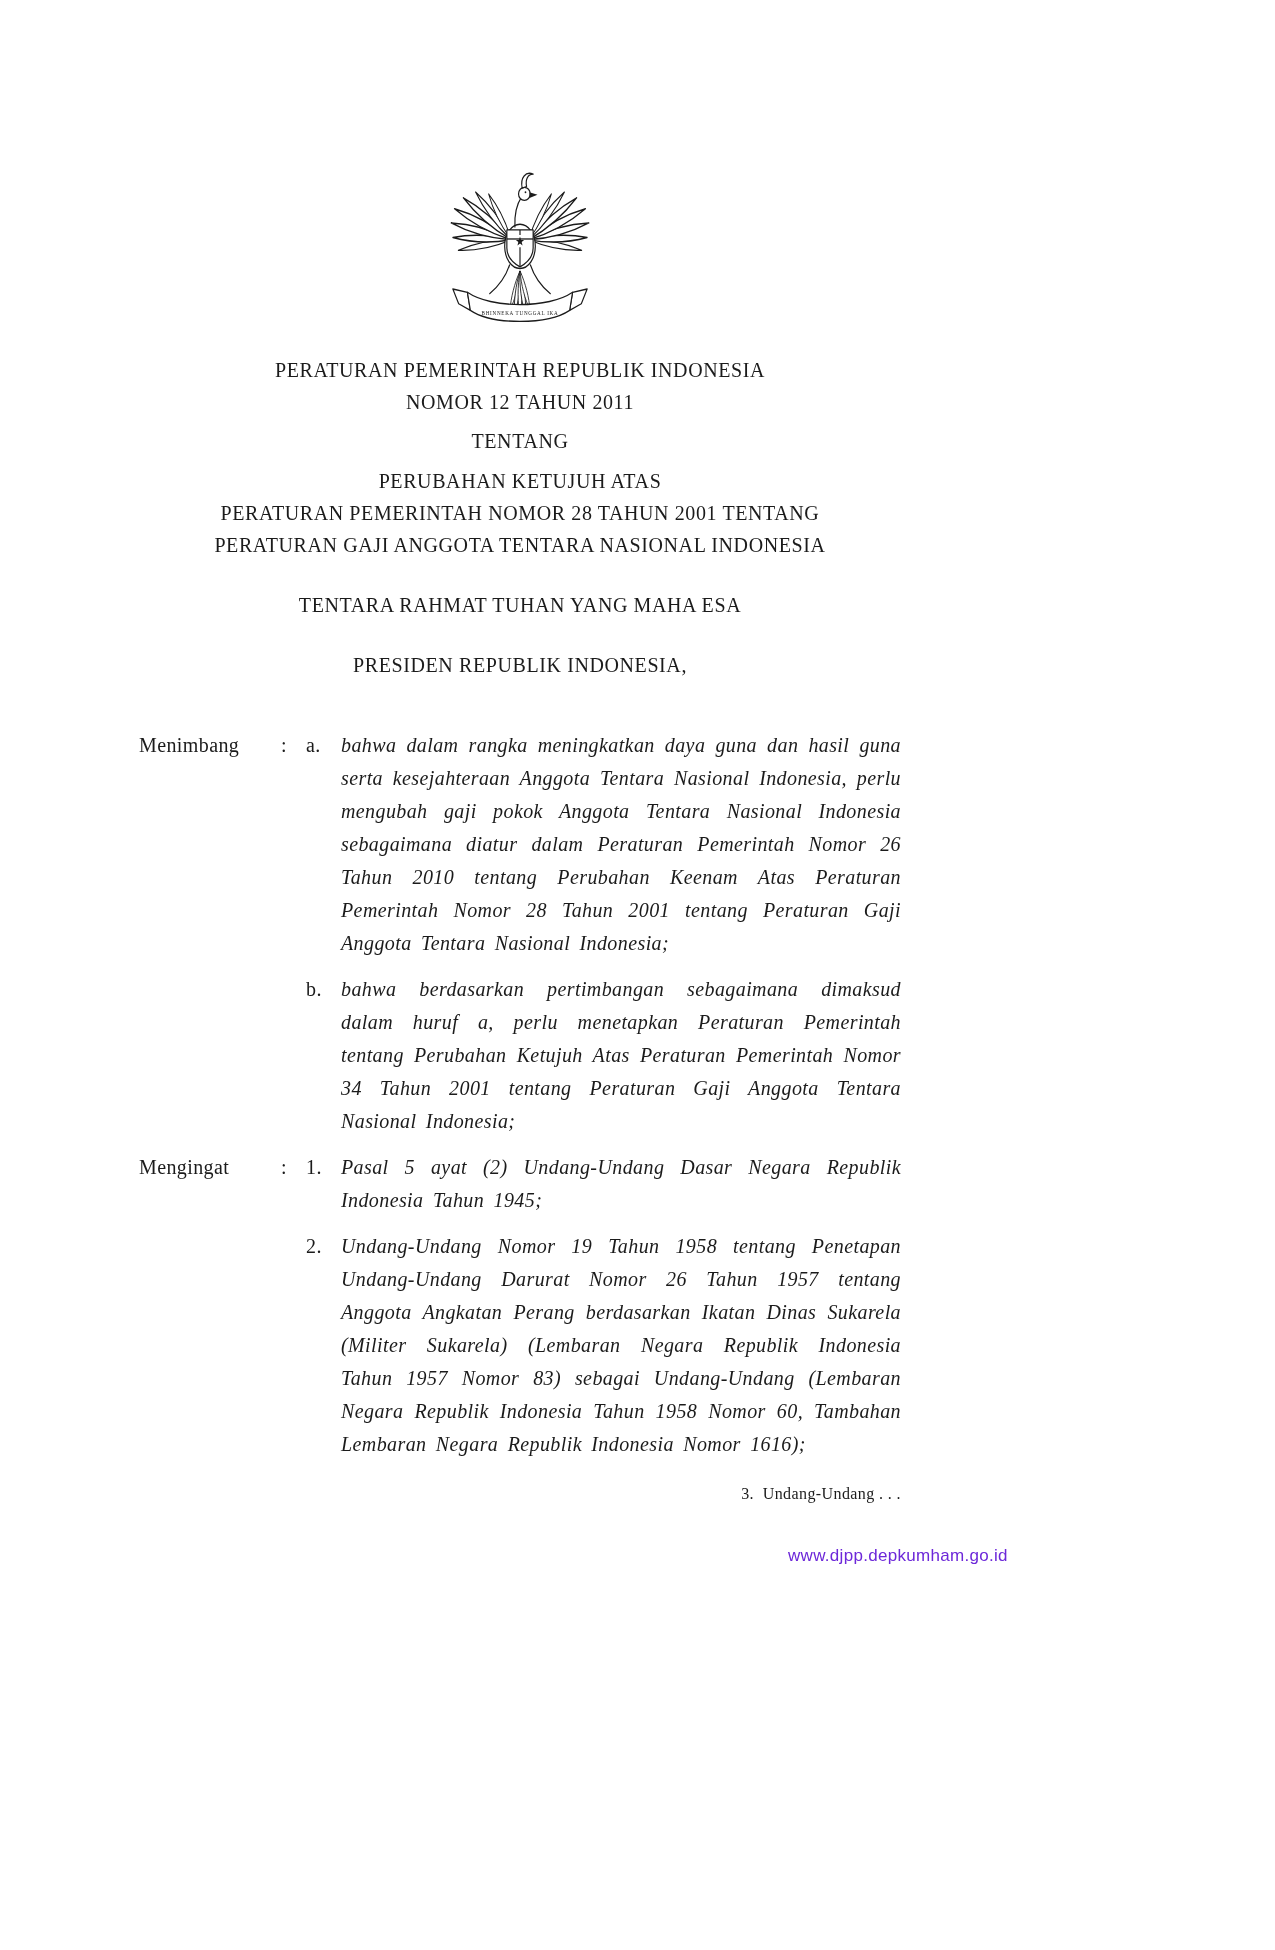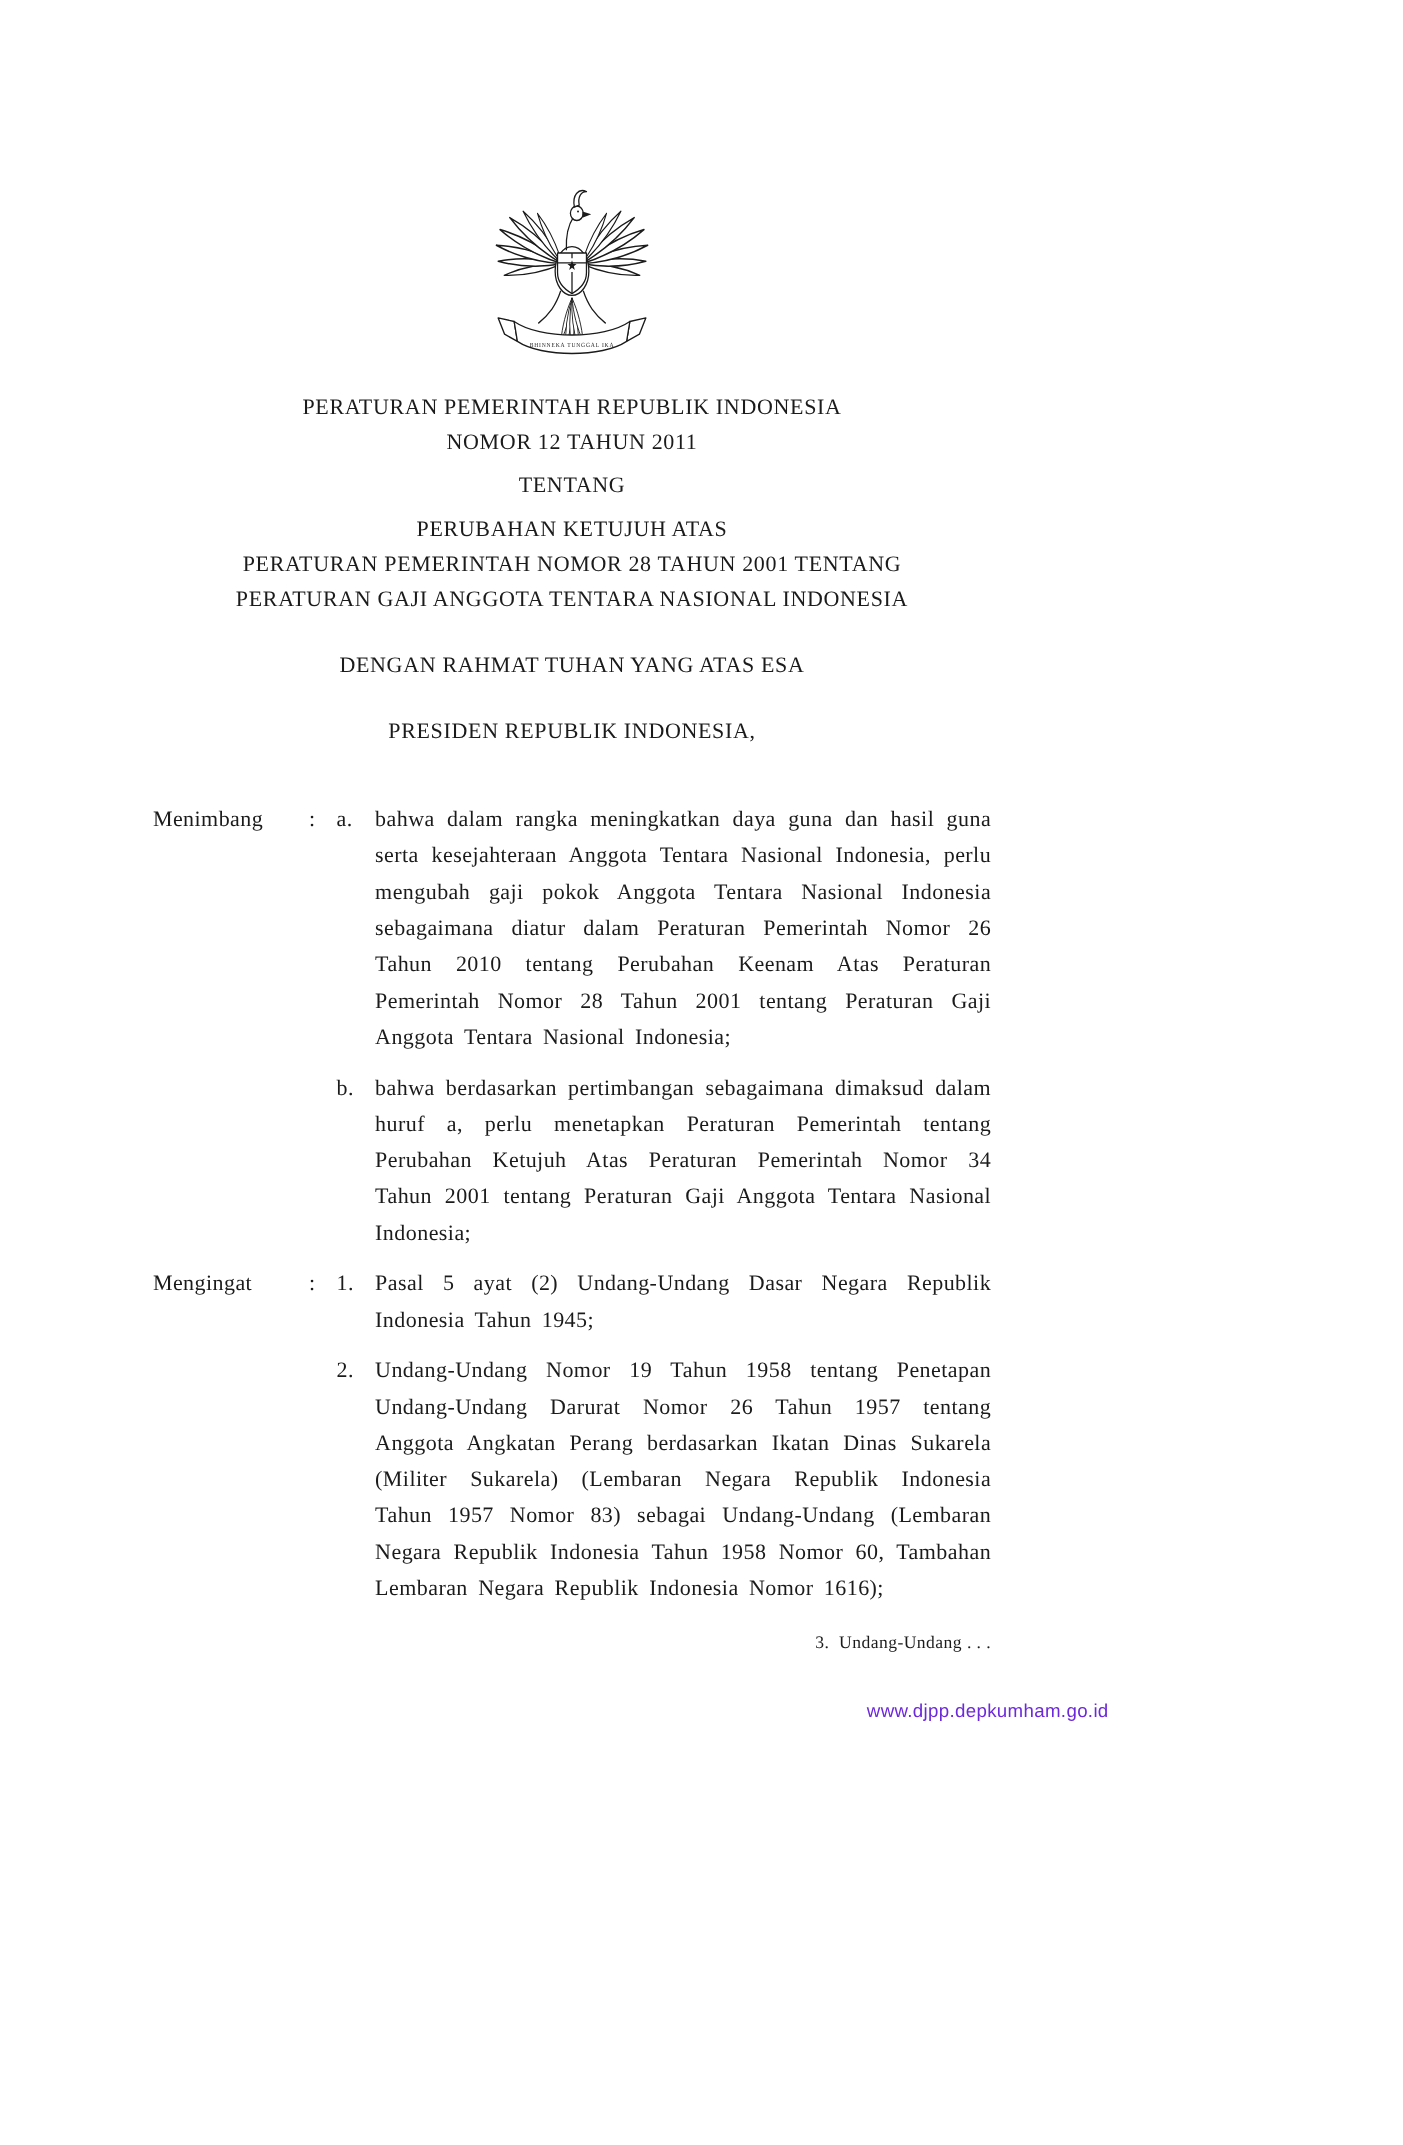--- a/index.html
+++ b/index.html
@@ -45,21 +45,21 @@
     letter-spacing: 0.4px;
   }
   .clause { display: flex; align-items: flex-start; margin-top: 48px; }
   .clause + .clause { margin-top: 13px; }
   .clause-label { width: 142px; flex: none; }
   .clause-colon { width: 25px; flex: none; }
   .clause-items { flex: 1; min-width: 0; }
   .clause-item  { display: flex; }
   .clause-item + .clause-item { margin-top: 13px; }
   .item-marker { width: 35px; flex: none; }
-  .item-text   { flex: 1; text-align: justify; word-spacing: 4px; }
+  .item-text   { flex: 1; text-align: justify; word-spacing: 4px; font-style: italic; }
 
   .catchword {
     margin-top: 16px;
     text-align: right;
     font-size: 16px;
     line-height: 33px;
     letter-spacing: 0.4px;
     white-space: pre;
   }
 
@@ -136,21 +136,21 @@
 
     <div class="title-block">
       <div class="t-line">PERATURAN PEMERINTAH REPUBLIK INDONESIA</div>
       <div class="t-line">NOMOR 12 TAHUN 2011</div>
       <div class="t-line t-tentang">TENTANG</div>
       <div class="t-subject">
         <div class="t-line">PERUBAHAN KETUJUH ATAS</div>
         <div class="t-line">PERATURAN PEMERINTAH NOMOR 28 TAHUN 2001 TENTANG</div>
         <div class="t-line">PERATURAN GAJI ANGGOTA TENTARA NASIONAL INDONESIA</div>
       </div>
-      <div class="t-line t-invocation">DENGAN RAHMAT TUHAN YANG ATAS ESA</div>
+      <div class="t-line t-invocation">TENTARA RAHMAT TUHAN YANG MAHA ESA</div>
       <div class="t-line t-authority">PRESIDEN REPUBLIK INDONESIA,</div>
     </div>
 
     <div class="preamble">
 
       <div class="clause">
         <div class="clause-label">Menimbang</div>
         <div class="clause-colon">:</div>
         <div class="clause-items">
           <div class="clause-item">

